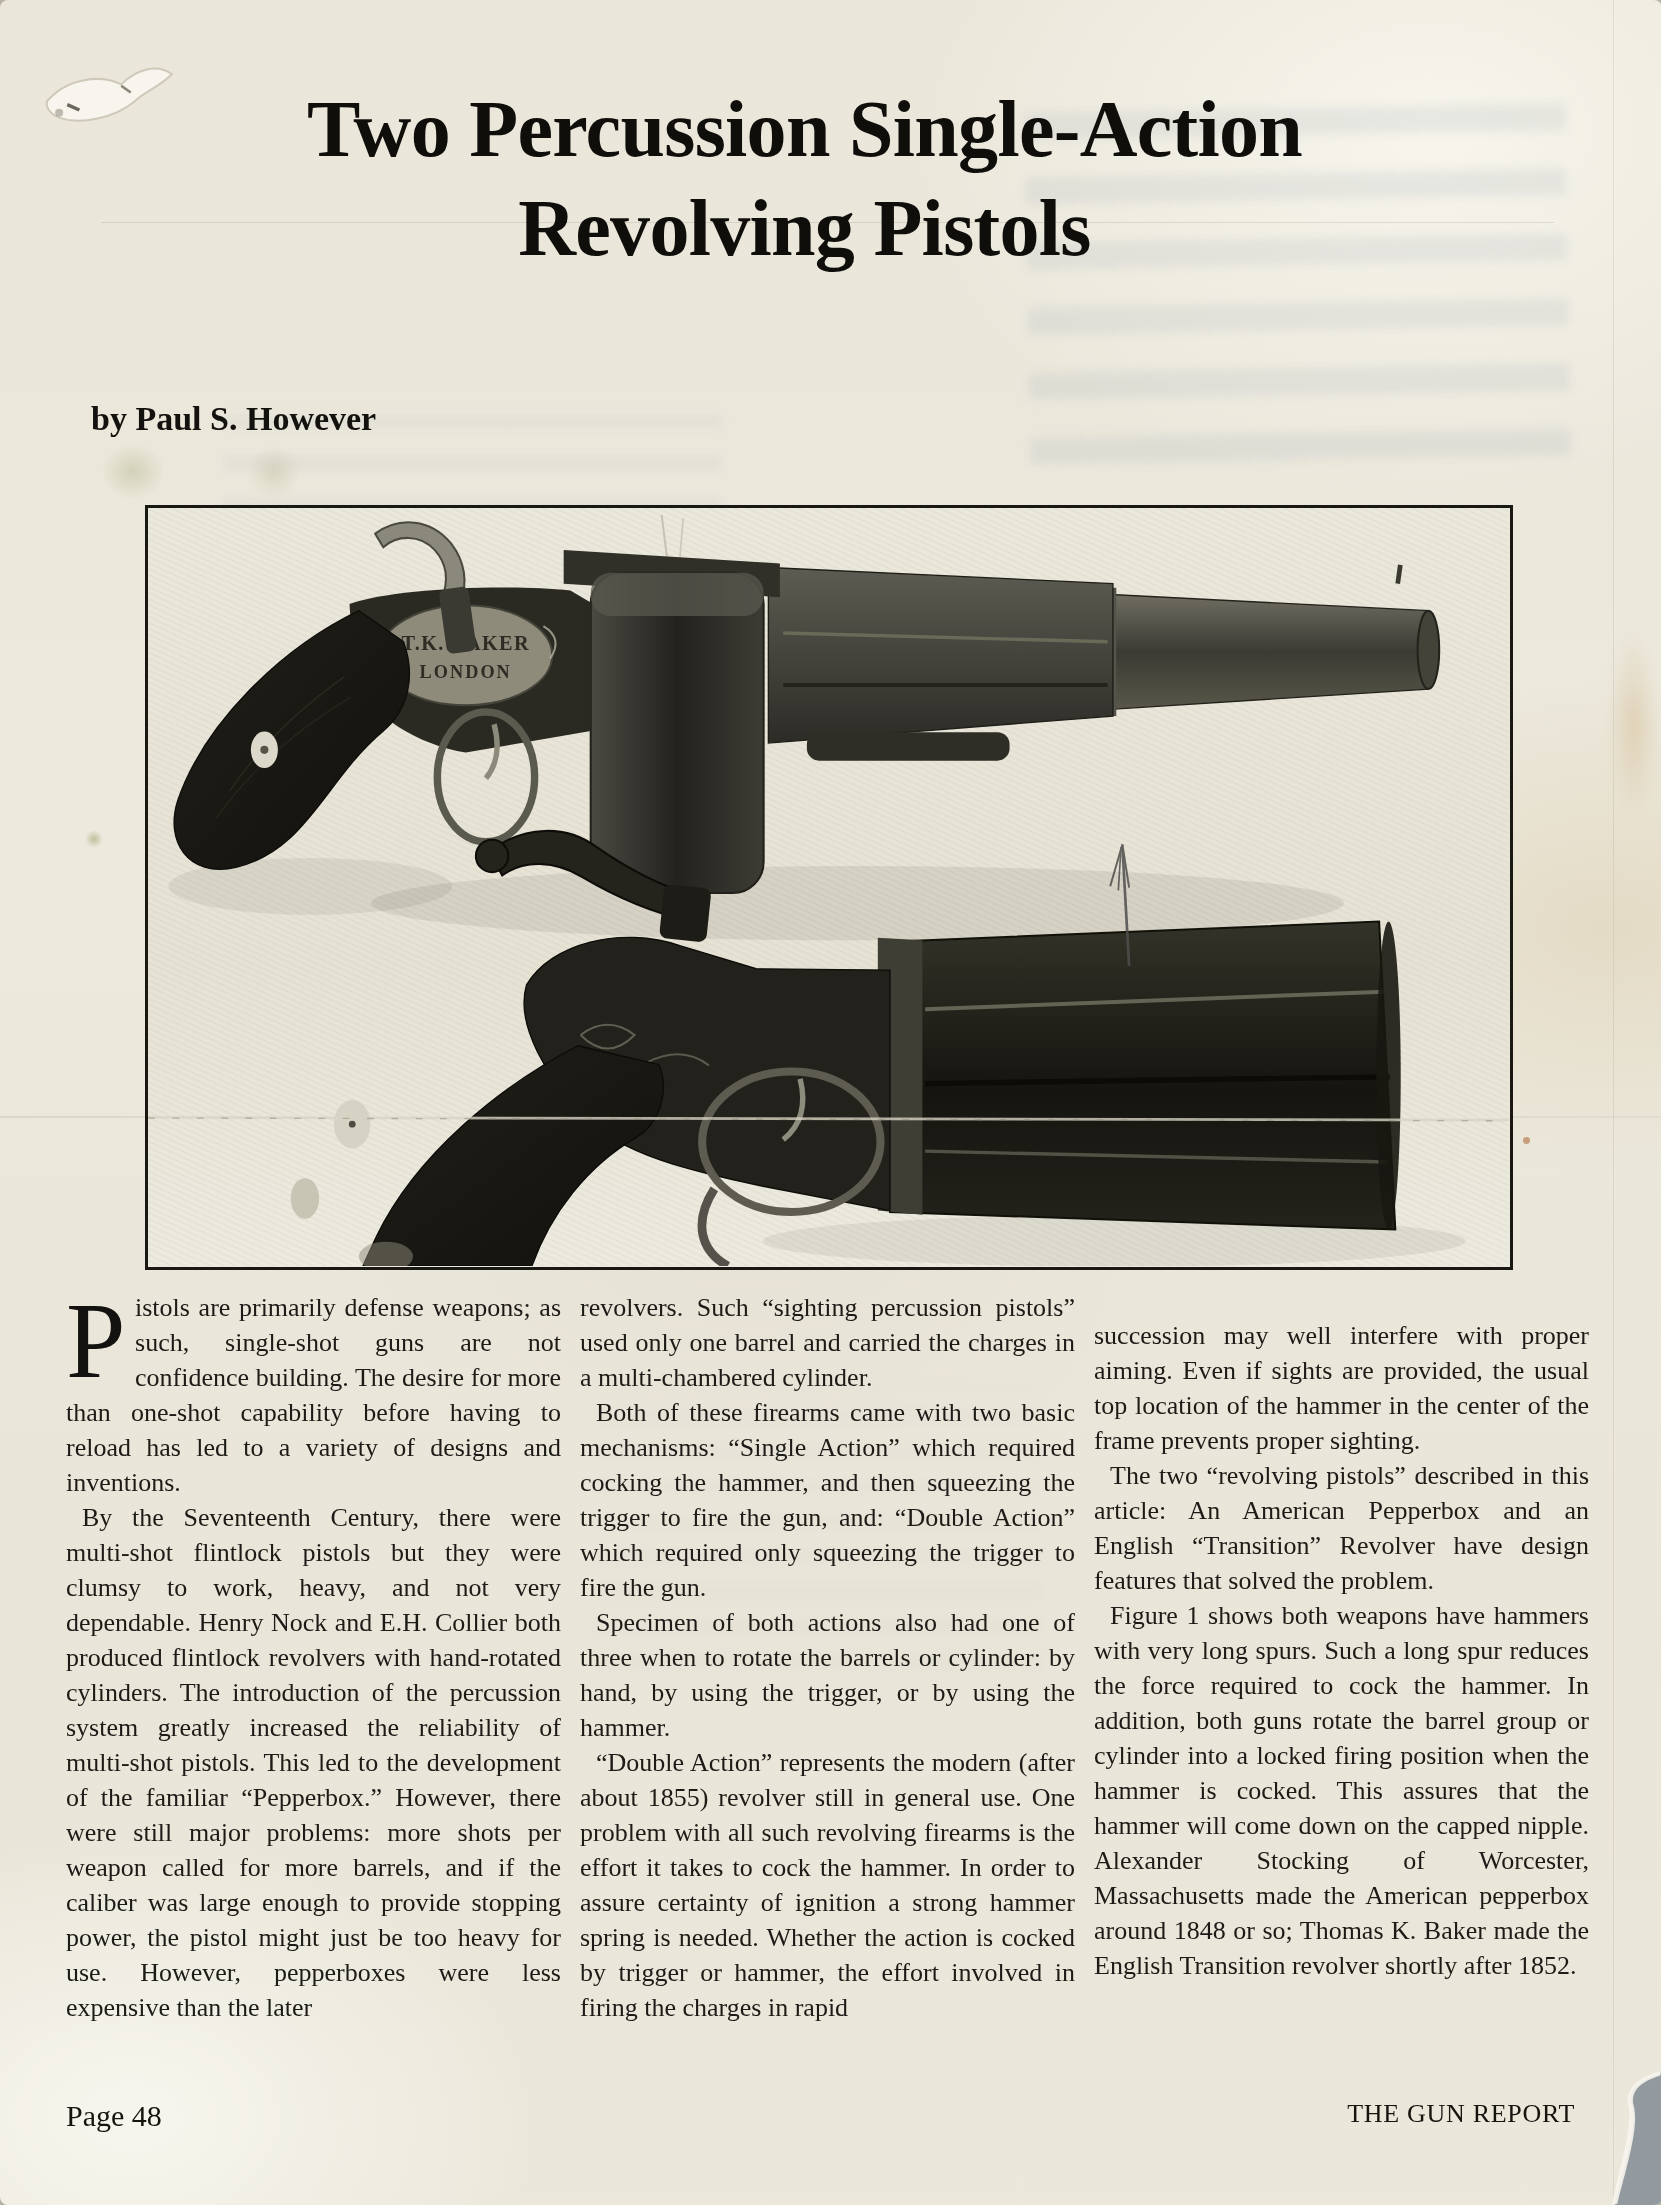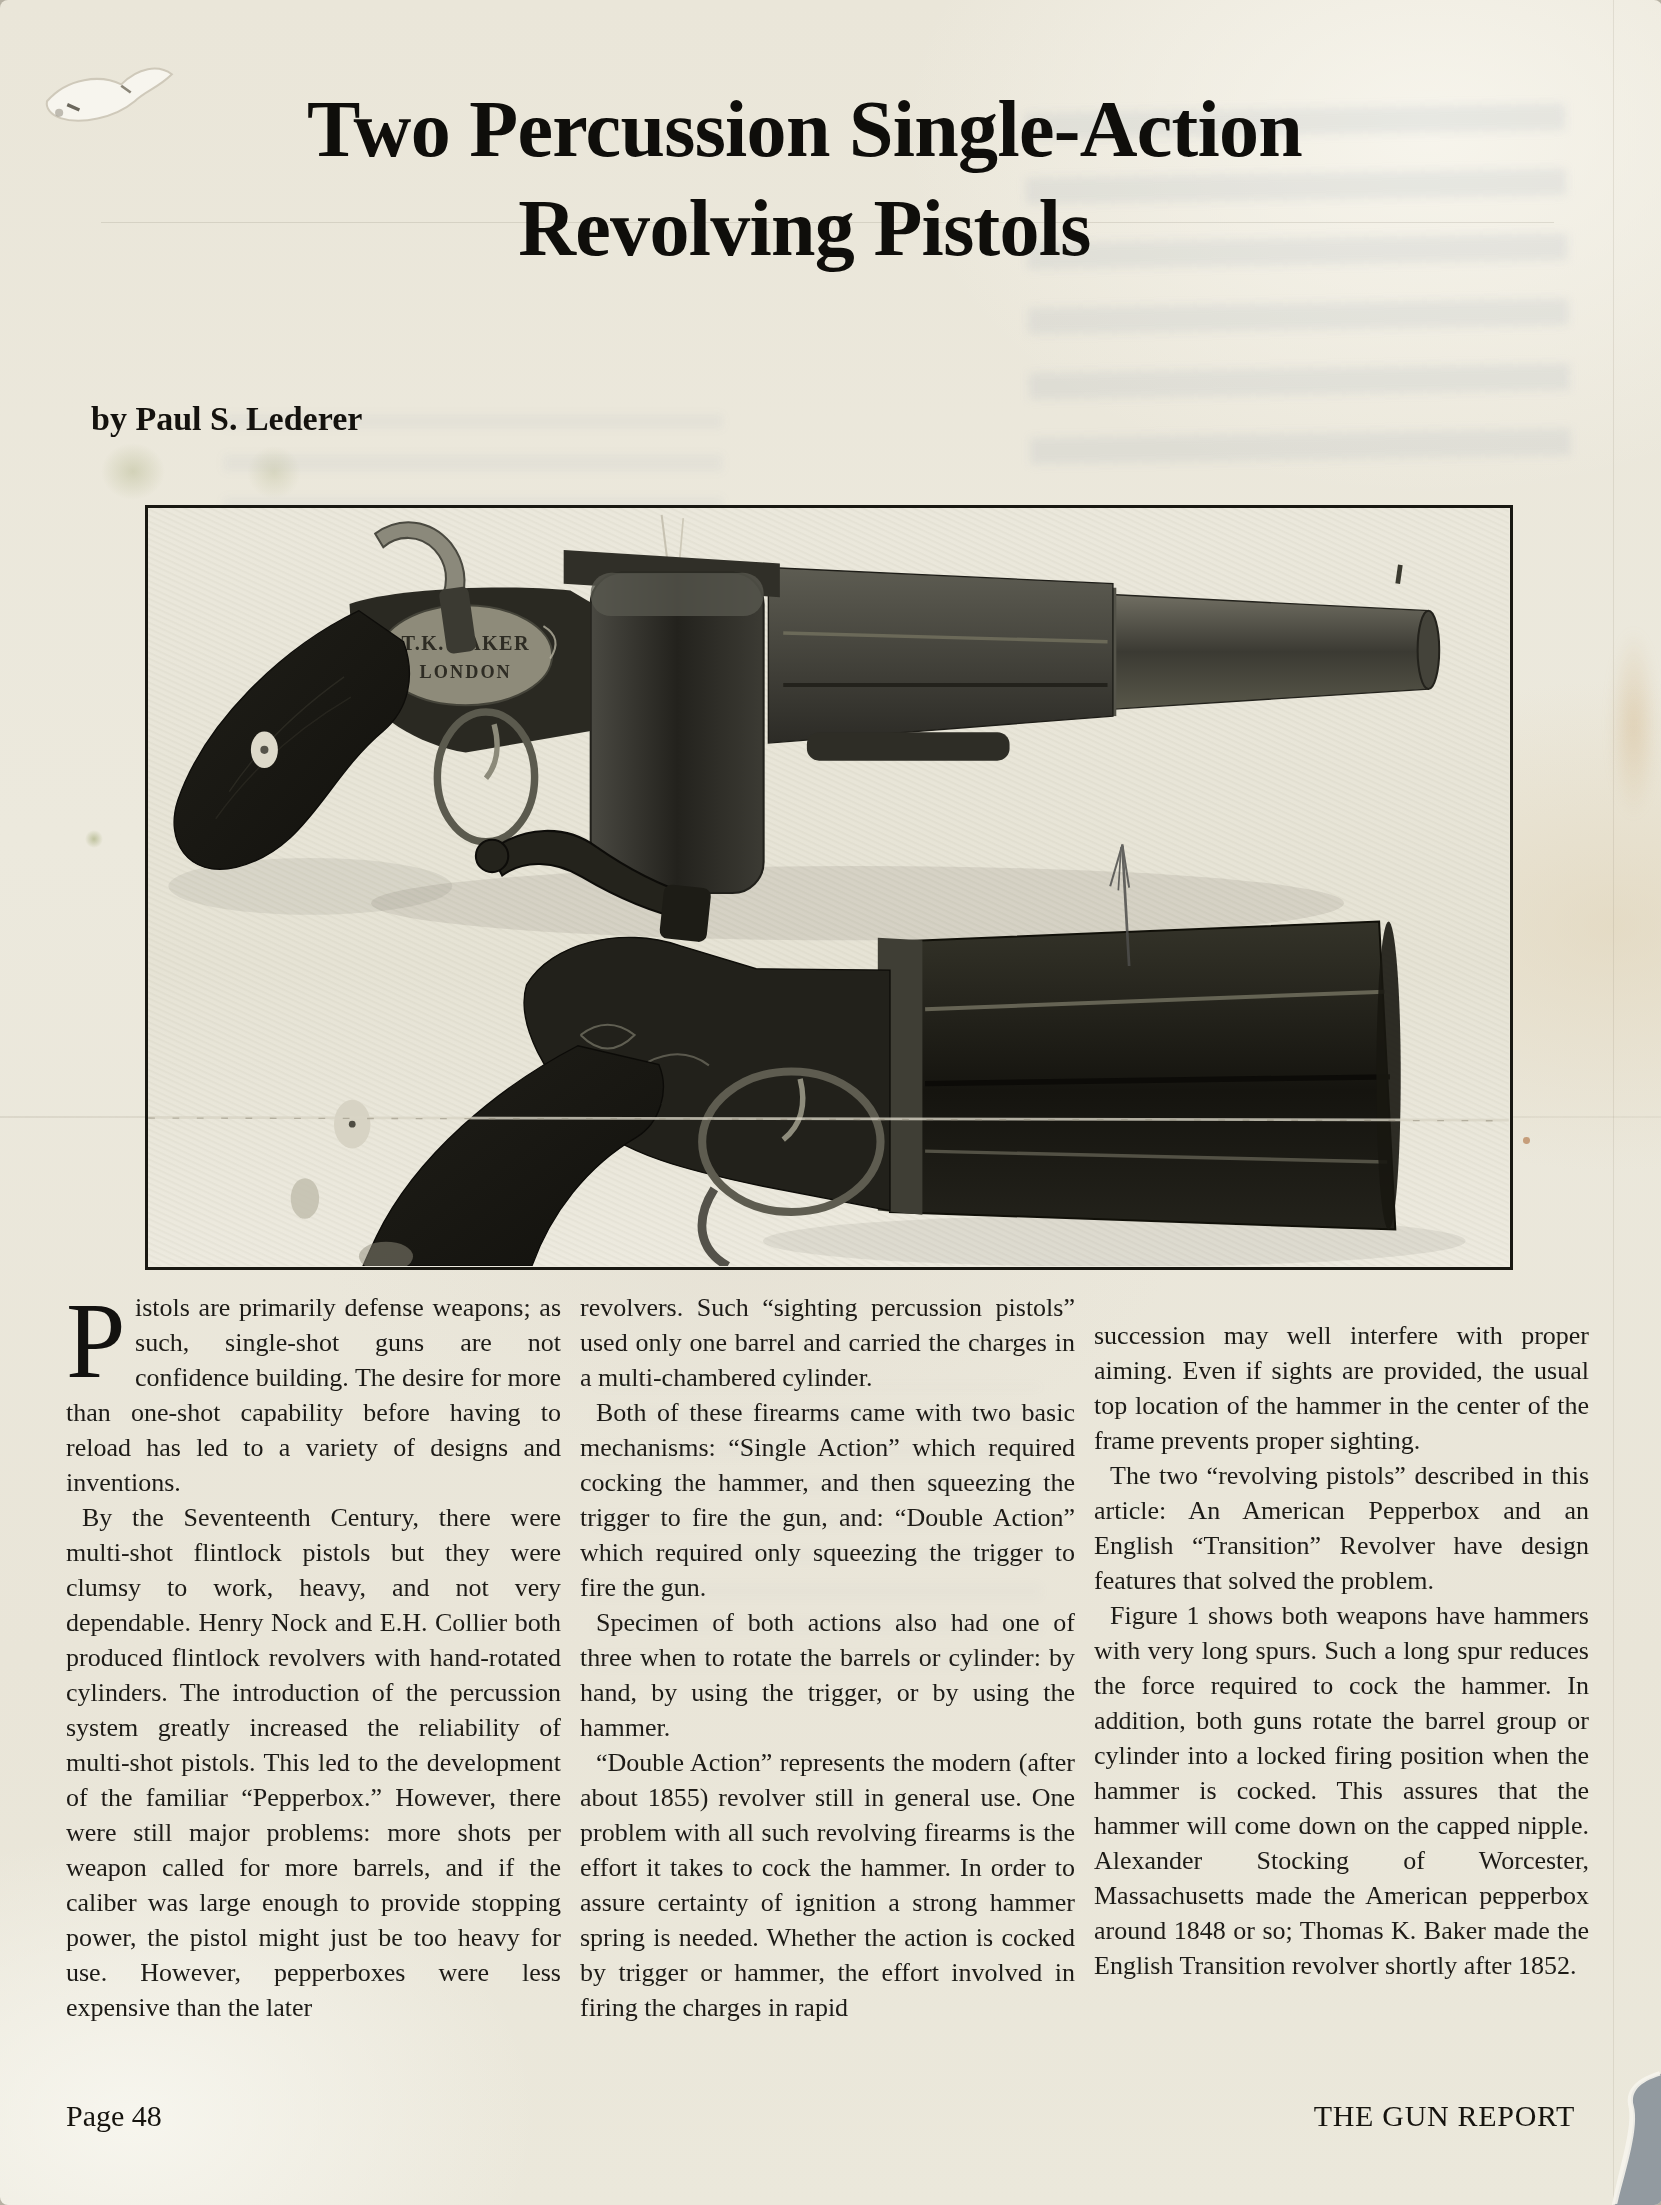--- a/index.html
+++ b/index.html
@@ -50,21 +50,21 @@
   
   .col{position:absolute;top:1290px;width:495px;font-size:26px;line-height:35px;text-align:justify;color:#1d1b17;}
   .col p{margin:0;text-indent:16px;}
   .col p.no-indent{text-indent:0;}
   .dropcap{float:left;font-size:107px;line-height:80px;padding:10.8px 9.5px 0 0;color:#131210;}
   .col-1{left:66px;}
   .col-2{left:580px;}
   .col-3{left:1094px;margin-top:28px;}
   
   .footer-left{position:absolute;left:66px;top:2099px;font-size:30px;color:#16140f;text-align:right;}
-  .footer-right{position:absolute;right:87px;top:2099px;font-size:30px;color:#16140f;letter-spacing:0.7px;margin-left:33px;}
+  .footer-right{position:absolute;right:87px;top:2099px;font-size:26px;color:#16140f;letter-spacing:0.7px;margin-left:33px;}
 </style>
 </head>
 <body>
 
 <div class="page">
 
   <div class="ghost ghost-a"></div>
   <div class="ghost ghost-b"></div>
   <div class="ghost ghost-c"></div>
   <div class="rule-ghost"></div>
@@ -82,21 +82,21 @@
     <path d="M40,95 C70,60 120,55 150,70 C175,45 205,40 225,55 C205,75 185,80 170,95 C140,120 90,130 60,120 C45,115 38,105 40,95 Z" fill="#f7f5ee" stroke="#cfc9ba" stroke-width="3"></path>
     <path d="M70,100 l18,8" stroke="#6b675c" stroke-width="5" fill="none"></path>
     <path d="M150,72 l14,10" stroke="#8a8578" stroke-width="4" fill="none"></path>
     <circle cx="58" cy="112" r="6" fill="#9a9488" opacity=".6"></circle>
   </svg>
 
   <div class="title-block">
     <div class="title-line">Two Percussion Single-Action</div>
     <div class="title-line">Revolving Pistols</div>
   </div>
-  <div class="byline">by Paul S. Lederer</div>
+  <div class="byline">by Paul S. However</div>
 
   <div class="figure-frame">
     <svg class="photo" width="1361" height="758" viewBox="0 0 2014 1122">
       <defs>
         <linearGradient id="gmetal" x1="0" y1="0" x2="0" y2="1">
           <stop offset="0" stop-color="#706e62"></stop>
             <stop offset=".5" stop-color="#3b3a33"></stop>
             <stop offset="1" stop-color="#585749"></stop>
         </linearGradient>
         <linearGradient id="gmetal2" x1="0" y1="0" x2="0" y2="1">

